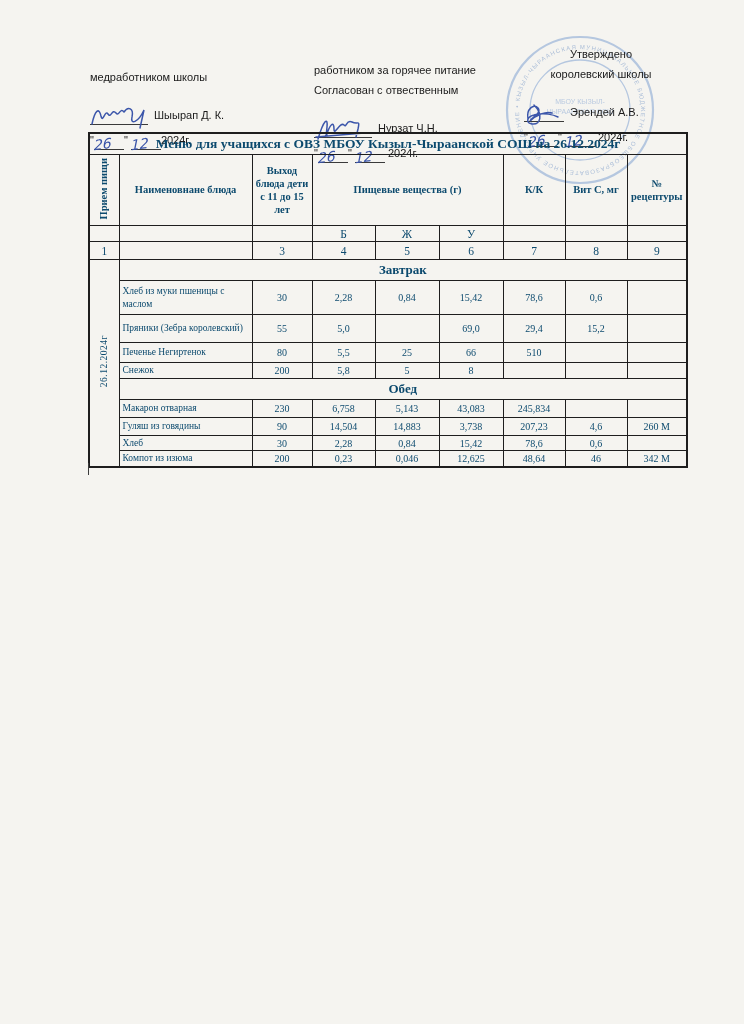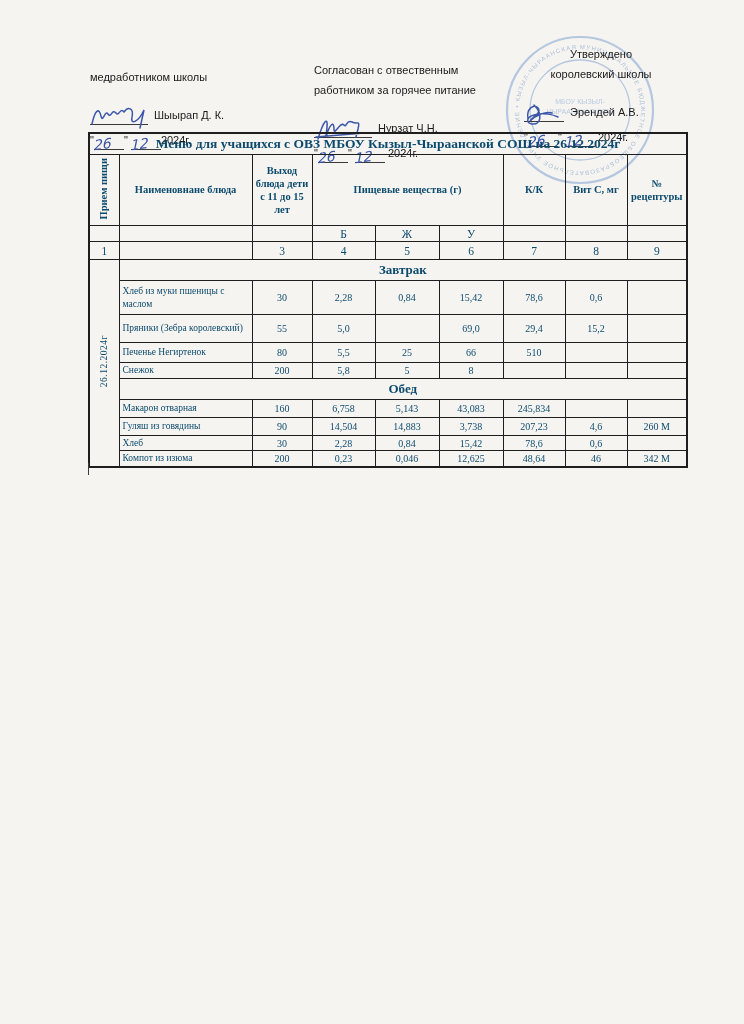--- a/index.html
+++ b/index.html
@@ -70,22 +70,22 @@
       </svg>
       <span class="underline u58"></span><span class="name-label">Шыырап Д. К.</span>
     </div>
     <div class="date-row">
       <span class="q">"</span><span class="underline u30"><span class="hand">26</span></span><span class="q">"</span>
       <span class="underline u30"><span class="hand">12</span></span><span>2024г.</span>
     </div>
   </div>
 
   <div class="sig-block sig-mid">
+    <div>работником за горячее питание</div>
     <div>Согласован с отвественным</div>
-    <div>работником за горячее питание</div>
     <div class="sig-row">
       <svg class="scribble" width="58" height="28" viewBox="0 0 58 28">
         <path d="M4,24 C10,4 14,2 13,12 L12,22 C16,8 20,6 20,14 C20,22 26,6 30,10 C33,13 32,4 38,7 C44,10 46,4 44,14 L42,22 M2,22 L50,18" fill="none" stroke="#3c56aa" stroke-width="1.5" stroke-linecap="round"></path>
       </svg>
       <span class="underline u58"></span><span class="name-label">Нурзат Ч.Н.</span>
     </div>
     <div class="date-row">
       <span class="q">"</span><span class="underline u30"><span class="hand">26</span></span><span class="q">"</span>
       <span class="underline u30"><span class="hand">12</span></span>
       <span>2024г.</span>
@@ -199,21 +199,21 @@
           <td class="num">8</td>
           <td class="num"></td>
           <td class="num"></td>
           <td class="num"></td>
         </tr>
         <tr>
           <td colspan="8" class="section-name">Обед</td>
         </tr>
         <tr style="height: 18px;">
           <td class="dish">Макарон отварная</td>
-          <td class="num">160</td>
+          <td class="num">230</td>
           <td class="num">6,758</td>
           <td class="num">5,143</td>
           <td class="num">43,083</td>
           <td class="num">245,834</td>
           <td class="num"></td>
           <td class="num"></td>
         </tr>
         <tr style="height: 18px;">
           <td class="dish">Гуляш из говядины</td>
           <td class="num">90</td>

